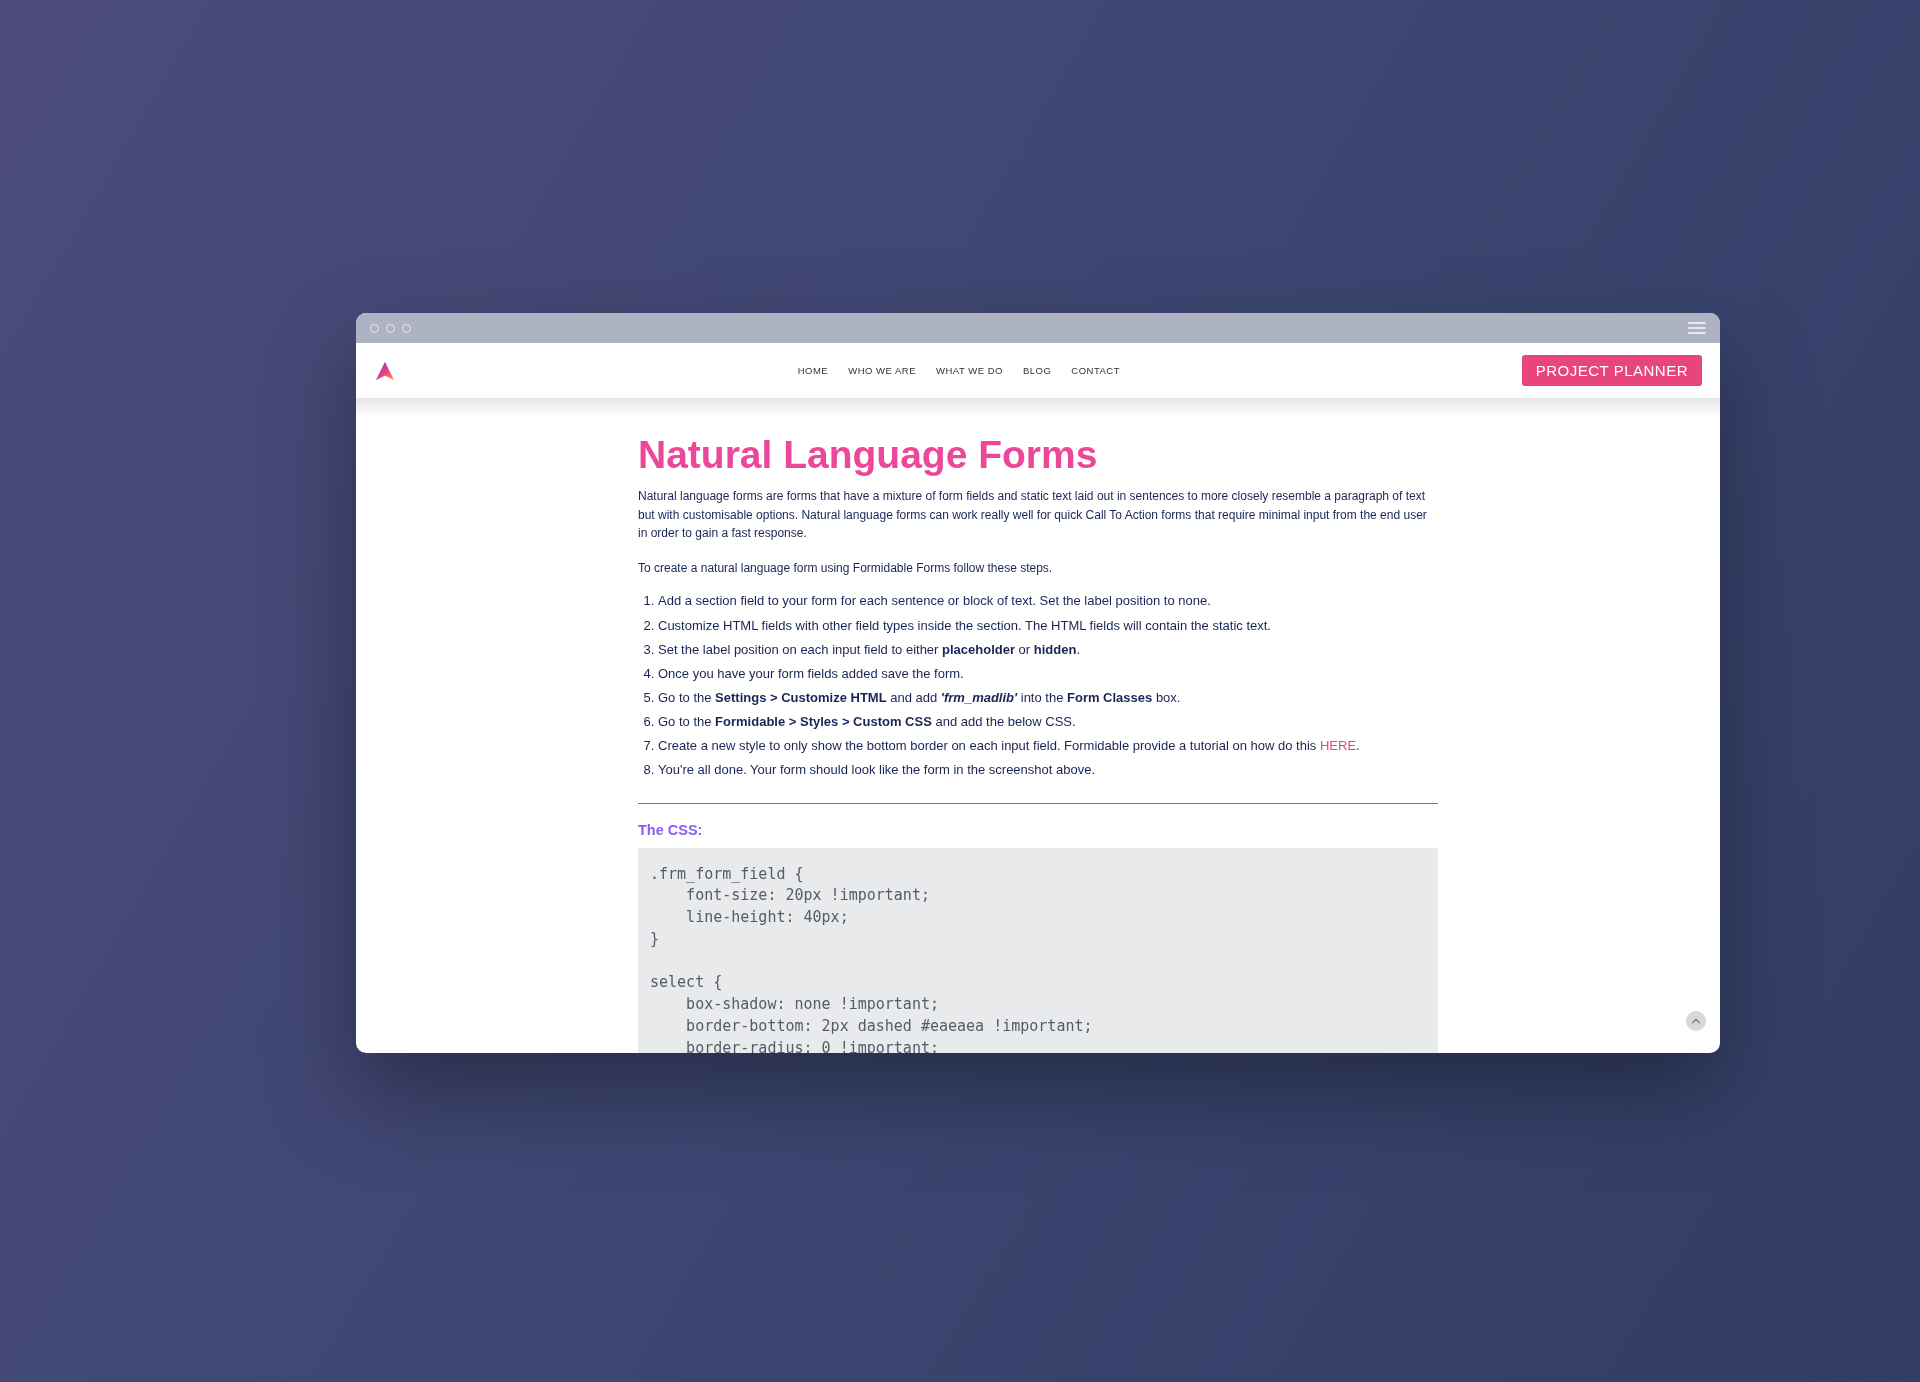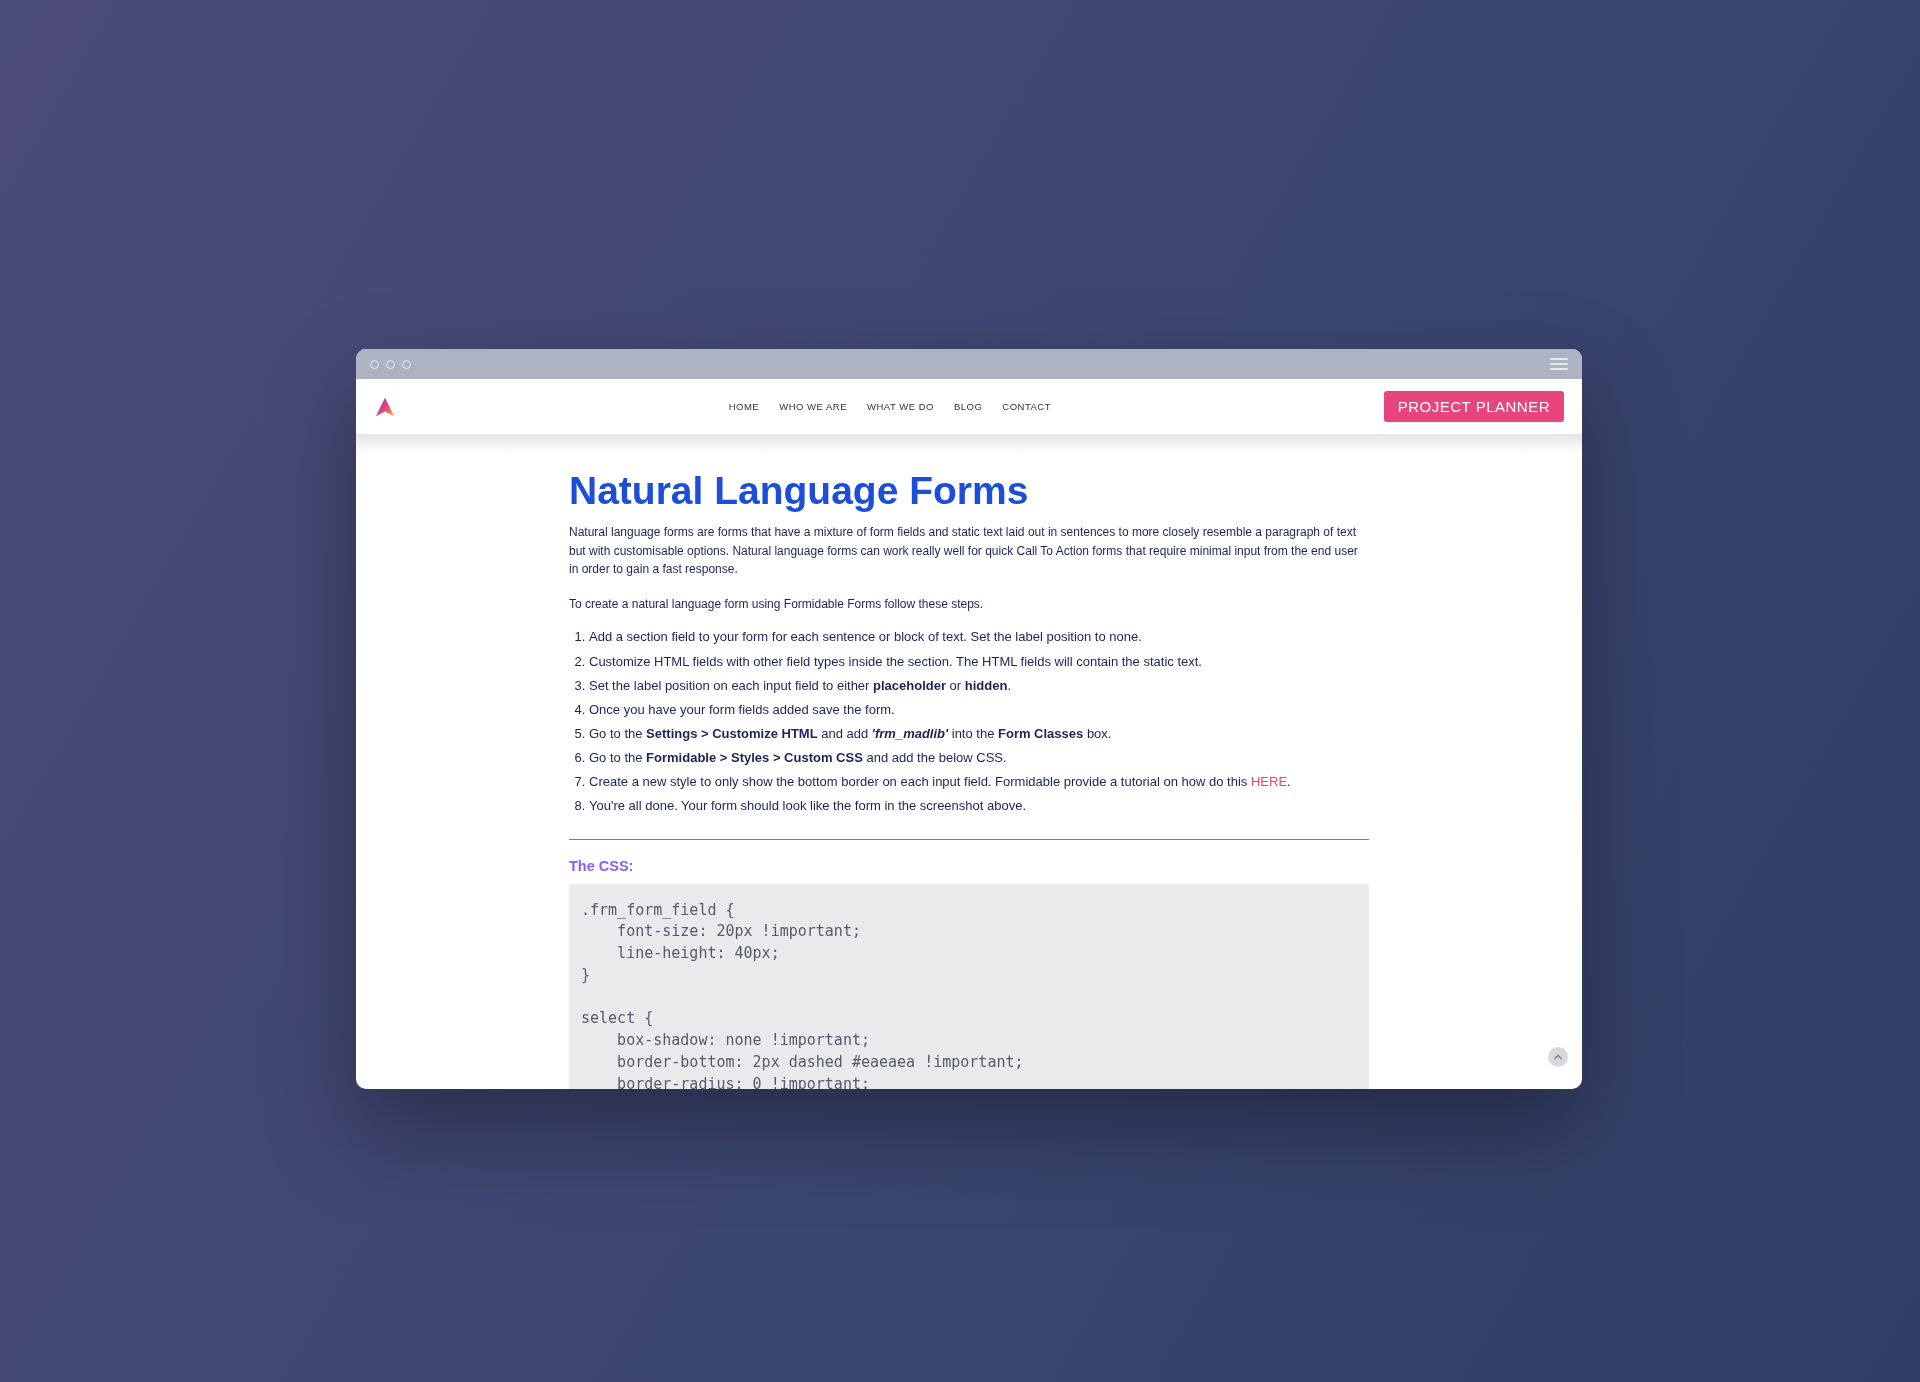--- a/index.html
+++ b/index.html
@@ -4,26 +4,25 @@
 <style>
   * { margin:0; padding:0; box-sizing:border-box; }
   html,body { width:1920px; height:1382px; }
   body {
     background:linear-gradient(120deg,#4c4b7a 0%,#3b4670 55%,#313d64 100%);
     font-family:"Segoe UI",Arial,Helvetica,sans-serif;
     position:relative;
   }
   .window {
     position:absolute; left:356px; top:313px;
-    width:1226px; height:740px;
+    width:1364px; height:740px;
     border-radius:10px;
     overflow:hidden;
     box-shadow:0 40px 90px rgba(0,0,0,0.35);
     background:#fff;
-    margin-top:36px;
   }
   .titlebar {
     height:30px;
     background:#aeb3c3;
     display:flex; align-items:center; justify-content:space-between;
     padding:0 14px;
   }
   .dots { display:flex; gap:7px; }
   .dot { width:9px; height:9px; border-radius:50%; border:1.5px solid #e7e9f0; }
   .hamburger { display:flex; flex-direction:column; gap:3px; cursor:pointer; }
@@ -46,21 +45,21 @@
   }
   .shadowstrip {
     height:20px; width:100%;
     background:linear-gradient(to bottom,rgba(0,0,0,0.10),rgba(0,0,0,0));
   }
   .content {
     width:800px; margin:0 auto; padding:15px 0 0 0;
     color:#1a2556;
   }
   h1 {
-    font-size:39px; font-weight:700; color:#1d4ed8;
+    font-size:39px; font-weight:700; color:#ec4899;
     letter-spacing:0px; margin-bottom:10px;
   }
   .intro, .lead { font-size:12px; line-height:1.55; color:#1a2556; margin-bottom:16px; }
   .lead { margin-top:14px; margin-bottom:14px; }
   ol { list-style:decimal; padding-left:20px; }
   ol li { font-size:13px; line-height:1.55; color:#1a2556; margin-bottom:4px; }
   ol li strong { font-weight:700; }
   ol li em { font-style:italic; font-weight:700; }
   ol li a.inline { color:#e8447d; text-decoration:none; }
   hr.divider { border:none; border-top:1px solid #e8447d; margin:22px 0 18px 0; }

